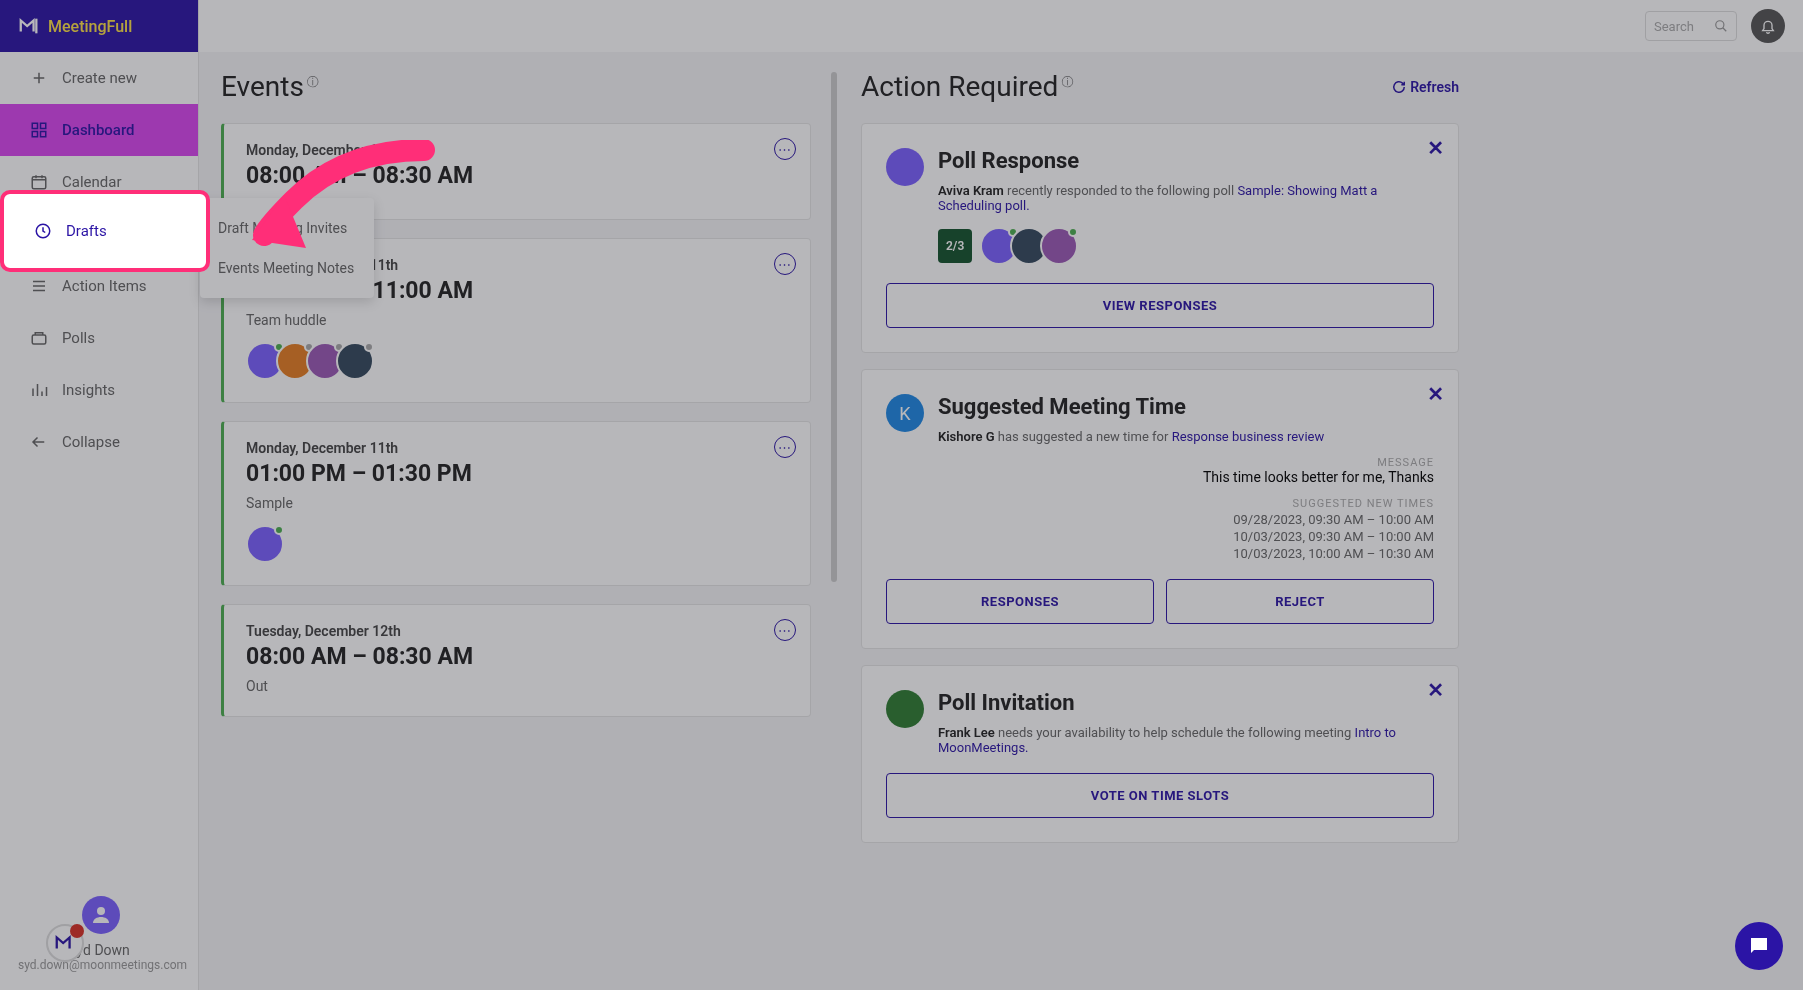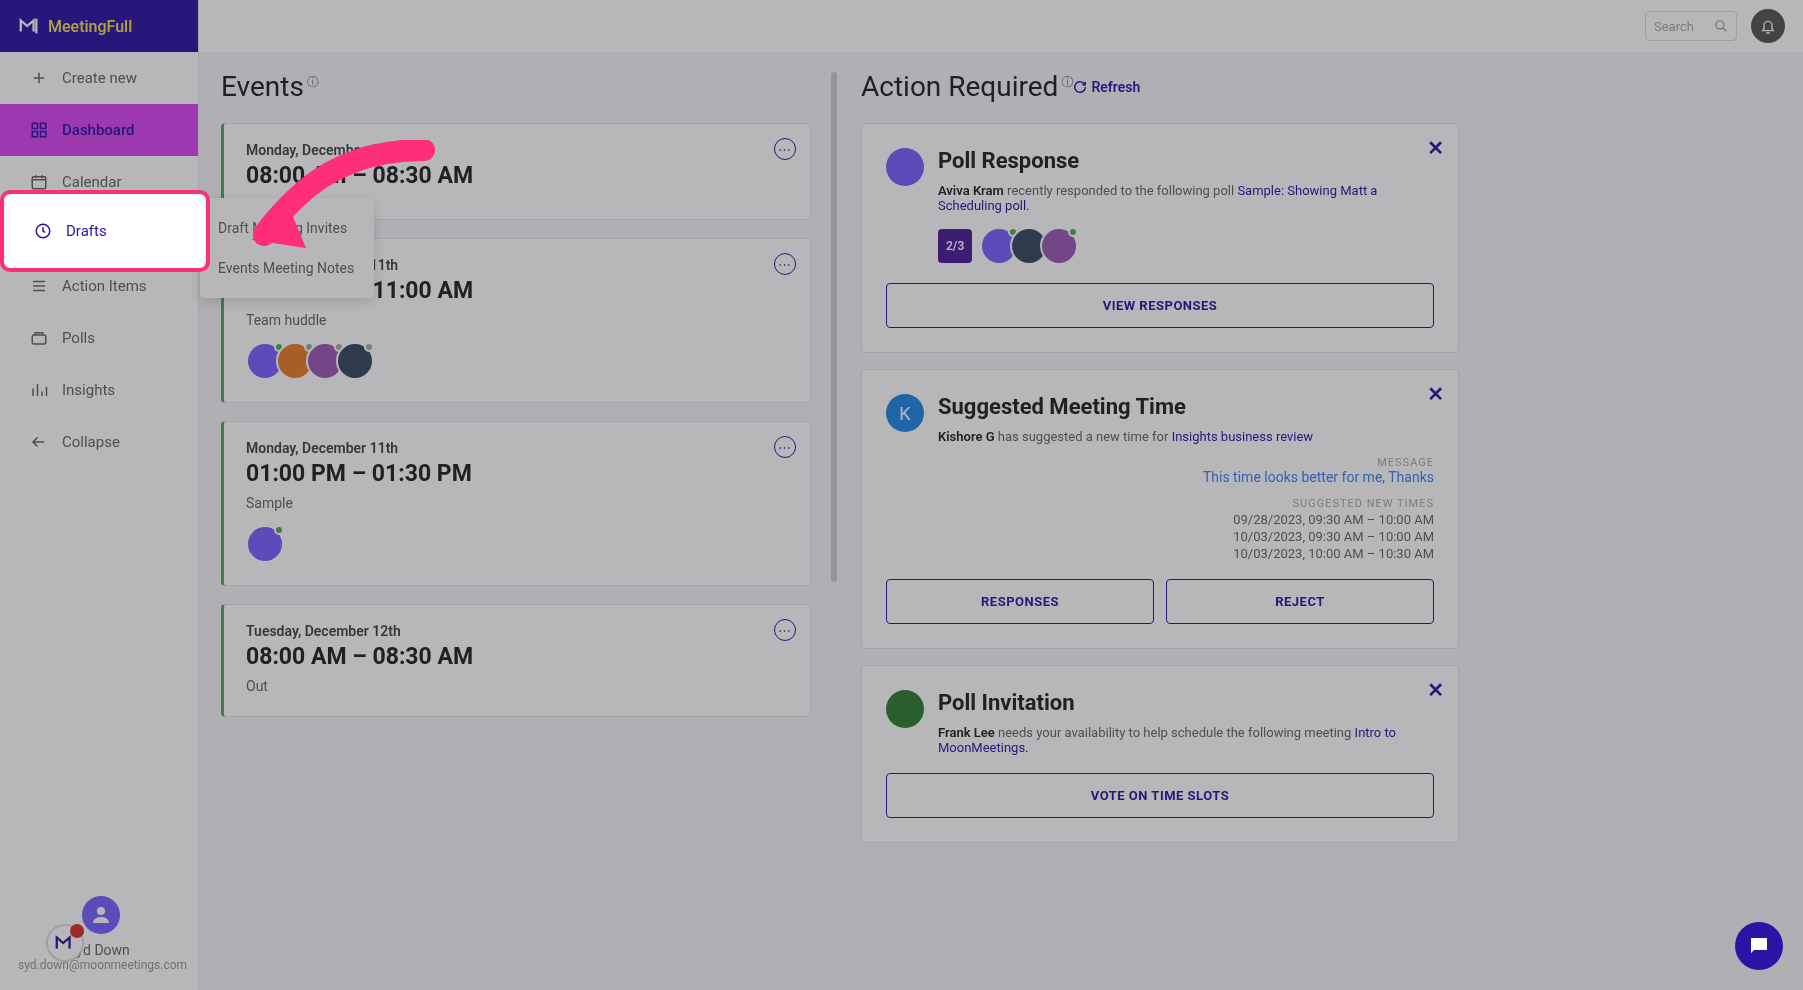--- a/index.html
+++ b/index.html
@@ -39,46 +39,46 @@
 .avatars { display: flex; margin-top: 14px; }
 .avatar { width: 38px; height: 38px; border-radius: 50%; background: #7b61ff; margin-right: -8px; border: 2px solid #fff; position: relative; background-size: cover; }
 .avatar.bg2 { background: #e67e22; }
 .avatar.bg3 { background: #9b59b6; }
 .avatar.bg4 { background: #34495e; }
 .avatar .dot { position: absolute; top: -2px; right: -2px; width: 10px; height: 10px; border-radius: 50%; background: #4caf50; border: 2px solid #fff; }
 .avatar .dot.gray { background: #aaa; }
 
 
 .action-col { position: absolute; left: 861px; top: 70px; width: 598px; }
-.action-header { display: flex; align-items: center; margin-bottom: 20px; }
+.action-header { display: flex; justify-content: space-between; align-items: center; margin-bottom: 20px; }
 .action-title { font-size: 28px; color: #222; font-weight: 400; }
 .refresh { color: #2b14a5; font-size: 14px; font-weight: 600; display: flex; align-items: center; cursor: pointer; }
 .refresh-icon { margin-right: 4px; }
 
 .action-card { background: #fff; border: 1px solid #e5e5e5; border-radius: 4px; padding: 24px; margin-bottom: 16px; position: relative; }
 .close-x { position: absolute; top: 12px; right: 14px; font-size: 20px; color: #2b14a5; cursor: pointer; font-weight: bold; }
 .action-card-head { display: flex; align-items: flex-start; }
 .action-avatar { width: 38px; height: 38px; border-radius: 50%; background: #7b61ff; margin-right: 14px; flex-shrink: 0; }
 .action-avatar.letter { background: #1e88e5; color: #fff; display: flex; align-items: center; justify-content: center; font-size: 18px; }
 .action-avatar.green { background: #2e7d32; }
 .action-card-title { font-size: 22px; color: #222; margin-bottom: 10px; font-weight: bold; }
 .action-card-text { font-size: 13px; color: #666; }
 .action-card-text b { color: #222; font-weight: 600; }
 .link { color: #2b14a5; }
 
 .poll-row { display: flex; align-items: center; margin-top: 14px; }
-.poll-badge { background: #4c1d95; color: #fff; font-size: 12px; padding: 10px 8px; border-radius: 4px; margin-right: 8px; font-weight: 600; }
+.poll-badge { background: #14532d; color: #fff; font-size: 12px; padding: 10px 8px; border-radius: 4px; margin-right: 8px; font-weight: 600; }
 
 .btn { border: 1.5px solid #2b14a5; color: #2b14a5; font-size: 13px; font-weight: 700; letter-spacing: 0.5px; padding: 14px; border-radius: 4px; text-align: center; cursor: pointer; background: #fff; }
 .btn.full { width: 100%; margin-top: 18px; }
 .btn-row { display: flex; gap: 12px; margin-top: 18px; }
 .btn.half { flex: 1; }
 
 .meta-label { font-size: 11px; color: #aaa; letter-spacing: 1px; text-align: right; margin-top: 12px; }
-.meta-text { font-size: 14px; color: #3b82f6; text-align: right; }
+.meta-text { font-size: 14px; color: #000000; text-align: right; }
 .time-list { font-size: 13px; color: #666; text-align: right; margin-top: 2px; }
 
 
 .overlay { position: absolute; inset: 0; background: rgba(30,30,40,0.32); z-index: 50; }
 .highlight { position: absolute; left: 0; top: 190px; width: 210px; height: 82px; border: 4px solid #ff2e78; border-radius: 10px; background: #fff; z-index: 60; display: flex; align-items: center; padding-left: 30px; }
 .highlight .clock-icon { color: #2b14a5; margin-right: 14px; }
 .highlight-label { color: #2b14a5; font-size: 15px; }
 
 .arrow { position: absolute; left: 234px; top: 140px; z-index: 60; }
 
@@ -280,21 +280,21 @@
     <div class="btn full">VIEW RESPONSES</div>
   </div>
 
   <div class="action-card">
     <div class="close-x">✕</div>
     <div class="action-card-head">
       <div class="action-avatar letter">K</div>
       <div style="flex:1">
         <div class="action-card-title">Suggested Meeting Time</div>
         <div class="action-card-text">
-          <b>Kishore G</b> <span>has suggested a new time for</span> <span class="link">Insights business review</span>
+          <b>Kishore G</b> <span>has suggested a new time for</span> <span class="link">Response business review</span>
         </div>
       </div>
     </div>
     <div class="meta-label">MESSAGE</div>
     <div class="meta-text">This time looks better for me, Thanks</div>
     <div class="meta-label">SUGGESTED NEW TIMES</div>
     <div class="time-list">09/28/2023, 09:30 AM – 10:00 AM</div>
     <div class="time-list">10/03/2023, 09:30 AM – 10:00 AM</div>
     <div class="time-list">10/03/2023, 10:00 AM – 10:30 AM</div>
     <div class="btn-row">

